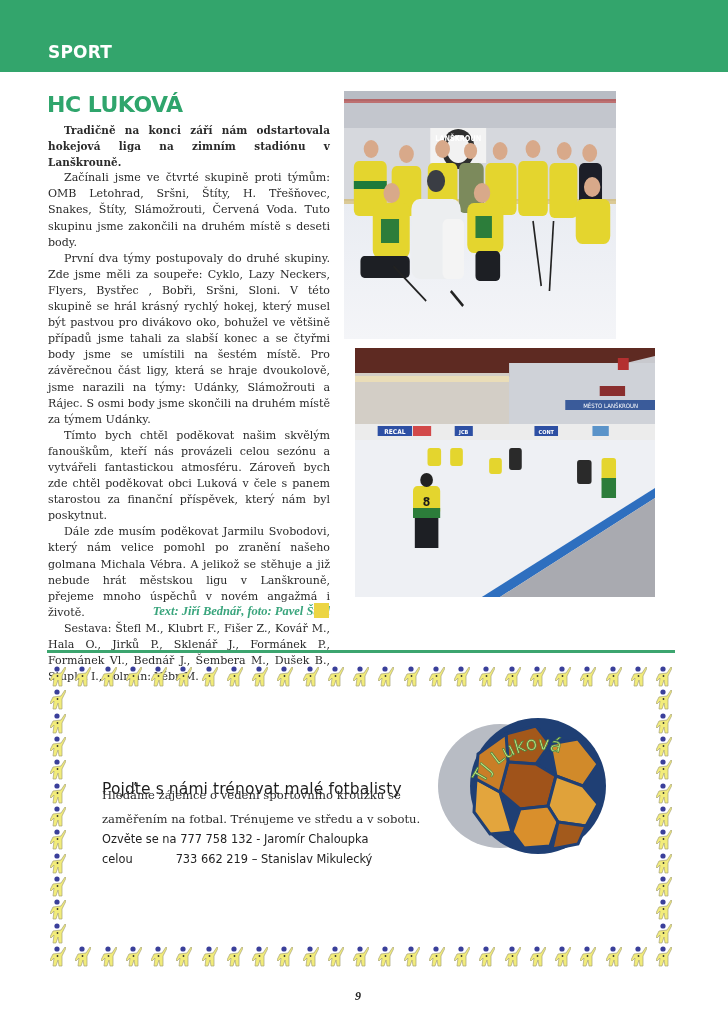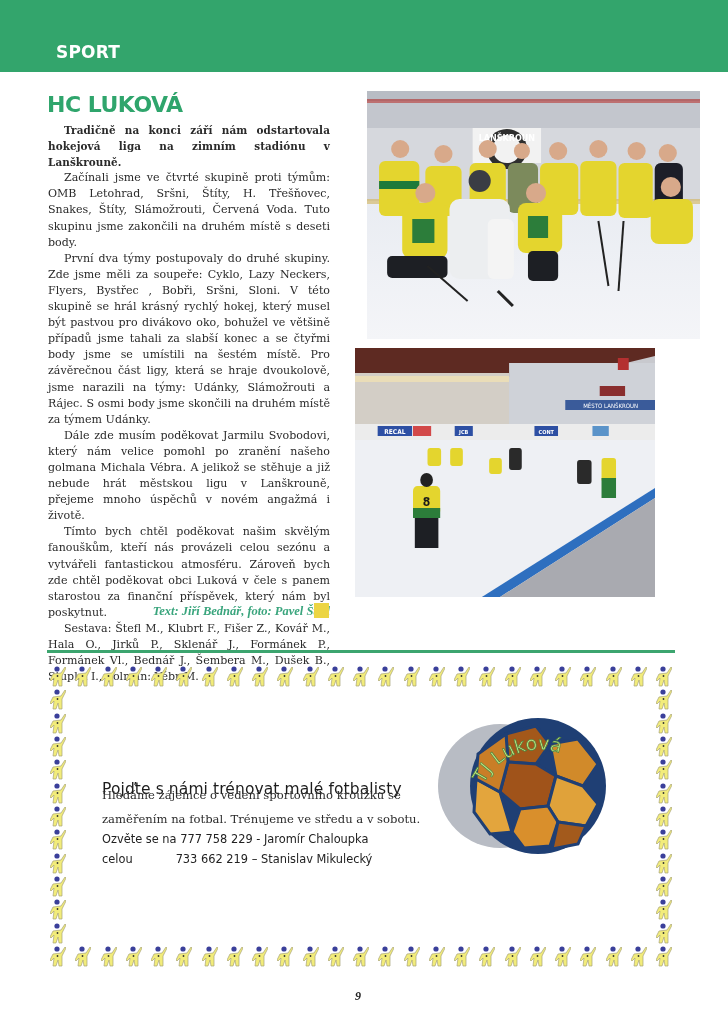--- a/index.html
+++ b/index.html
@@ -1,26 +1,26 @@
 <!DOCTYPE html>
 <html><head>
 <meta charset="utf-8">
 <style>
   html, body { margin: 0; padding: 0; }
   body { width: 728px; height: 1024px; position: relative; background: #ffffff; overflow: hidden; font-family: "DejaVu Serif", serif; }
   .header-band { position: absolute; left: 0; top: 0; width: 728px; height: 72px; background: #33a56c; }
-  .section-label { position: absolute; left: 48px; top: 42px; color: #ffffff; font-family: "DejaVu Sans", sans-serif; font-weight: bold; font-size: 17px; letter-spacing: 0.2px; margin-left: 8px; }
+  .section-label { position: absolute; left: 48px; top: 42px; color: #ffffff; font-family: "DejaVu Sans", sans-serif; font-weight: bold; font-size: 17px; letter-spacing: 0.2px; }
   .article-title { position: absolute; left: 47px; top: 92px; color: #2fa56c; font-family: "DejaVu Sans", sans-serif; font-weight: bold; font-size: 22px; letter-spacing: -0.5px; }
   .article-body { position: absolute; left: 48px; top: 122px; width: 282px; font-family: "DejaVu Serif", "Liberation Serif", serif; font-size: 11.05px; line-height: 16.1px; color: #2a2a2a; text-align: justify; }
   .article-body p { margin: 0; text-indent: 16px; }
   .article-body p.lead { font-weight: bold; font-size: 10.4px; letter-spacing: 0.1px; }
   .byline { position: absolute; right: 398px; top: 604px; font-family: "Liberation Serif", serif; font-style: italic; font-weight: bold; font-size: 12.5px; color: #3aa57d; white-space: nowrap; }
   .byline-square { position: absolute; left: 314px; top: 603px; width: 15px; height: 15px; background: #ecd544; }
   .photo { position: absolute; background: #e8eaee; overflow: hidden; }
-  .photo-team { left: 367px; top: 91px; width: 333px; height: 248px; }
+  .photo-team { left: 344px; top: 91px; width: 272px; height: 248px; }
   .photo-rink { left: 355px; top: 348px; width: 300px; height: 249px; }
   .photo svg { display: block; width: 100%; height: 100%; }
   .divider { position: absolute; left: 47px; top: 650px; width: 628px; height: 3px; background: #3ca56f; }
   .figure-icon { position: absolute; width: 16px; height: 22px; }
   .ad-title { position: absolute; left: 102px; top: 751px; font-family: "DejaVu Sans", sans-serif; font-size: 15.5px; color: #1c1c1c; white-space: nowrap; letter-spacing: 0.1px; margin-top: 29px; }
   .ad-text { position: absolute; left: 102px; top: 783px; width: 320px; font-family: "DejaVu Serif", serif; font-size: 11.6px; line-height: 24px; color: #2b2b2b; }
   .ad-contact { position: absolute; left: 102px; font-family: "DejaVu Sans", sans-serif; font-size: 11.4px; color: #222; white-space: nowrap; }
   .ad-contact .label { display: inline-block; width: 70px; }
   .logo { position: absolute; left: 438px; top: 714px; width: 170px; height: 150px; }
   .page-number { position: absolute; left: 355px; top: 989px; font-family: "Liberation Serif", serif; font-style: italic; font-weight: bold; font-size: 12px; color: #222; }
@@ -30,22 +30,22 @@
 
 <div class="header-band"></div>
 <div class="section-label">SPORT</div>
 
 <div class="article-title">HC LUKOVÁ</div>
 
 <div class="article-body">
   <p class="lead">Tradičně na konci září nám odstartovala hokejová liga na zimním stadiónu v Lanškrouně.</p>
   <p>Začínali jsme ve čtvrté skupině proti týmům: OMB Letohrad, Sršni, Štíty, H. Třešňovec, Snakes, Štíty, Slámožrouti, Červená Voda. Tuto skupinu jsme zakončili na druhém místě s deseti body.</p>
   <p>První dva týmy postupovaly do druhé skupiny. Zde jsme měli za soupeře: Cyklo, Lazy Neckers, Flyers, Bystřec , Bobři, Sršni, Sloni. V této skupině se hrál krásný rychlý hokej, který musel být pastvou pro divákovo oko, bohužel ve většině případů jsme tahali za slabší konec a se čtyřmi body jsme se umístili na šestém místě. Pro závěrečnou část ligy, která se hraje dvoukolově, jsme narazili na týmy: Udánky, Slámožrouti a Rájec. S osmi body jsme skončili na druhém místě za týmem Udánky.</p>
+  <p>Tímto bych chtěl poděkovat našim skvělým fanouškům, kteří nás provázeli celou sezónu a vytvářeli fantastickou atmosféru. Zároveň bych zde chtěl poděkovat obci Luková v čele s panem starostou za finanční příspěvek, který nám byl poskytnut.</p>
   <p>Dále zde musím poděkovat Jarmilu Svobodovi, který nám velice pomohl po zranění našeho golmana Michala Vébra. A jelikož se stěhuje a již nebude hrát městskou ligu v Lanškrouně, přejeme mnoho úspěchů v novém angažmá i životě.</p>
-  <p>Tímto bych chtěl poděkovat našim skvělým fanouškům, kteří nás provázeli celou sezónu a vytvářeli fantastickou atmosféru. Zároveň bych zde chtěl poděkovat obci Luková v čele s panem starostou za finanční příspěvek, který nám byl poskytnut.</p>
   <p>Sestava: Štefl M., Klubrt F., Fišer Z., Kovář M., Hala O., Jirků P., Sklenář J., Formánek P., Formánek Vl., Bednář J., Šembera M., Dušek B., Stupka I., golman: Vébr M.</p>
 </div>
 
 <div class="byline">Text: Jiří Bednář, foto: Pavel Štefl</div>
 <div class="byline-square"></div>
 
 <div class="photo photo-team">
   <svg viewBox="0 0 331 248" preserveAspectRatio="none">
     <defs>
       <linearGradient id="ice1" x1="0" y1="0" x2="0" y2="1">
@@ -511,21 +511,21 @@
         <path d="M3 8 L11 7 L15 1 L16 2 L12 10 L12 20 L9 20 L8 14 L6 20 L3 20 L4 12 L1 15 L0 14 Z" fill="#f2ec7a" stroke="#a8a37a" stroke-width="0.7"></path>
         <circle cx="7.5" cy="10" r="0.9" fill="#333"></circle>
       </svg></div>
   </div>
 
 <div class="ad-title">Pojďte s námi trénovat malé fotbalisty</div>
 <div class="ad-text">Hledáme zájemce o vedení sportovního kroužku se zaměřením na fotbal. Trénujeme ve středu a v sobotu.</div>
 
 <div class="ad-contact" style="top:832px;">
   <span>Ozvěte se na</span>
-  <span>777 758 229</span><span> - </span><span>Jaromír Chaloupka</span>
+  <span>777 758 132</span><span> - </span><span>Jaromír Chaloupka</span>
 </div>
 <div class="ad-contact" style="top:852px;">
   <span class="label">celou</span>
   <span>733 662 219</span><span> – </span><span>Stanislav Mikulecký</span>
 </div>
 
 <div class="logo">
   <svg viewBox="0 0 170 150" width="170" height="150">
     <circle cx="62" cy="72" r="62" fill="#b8bcc4"></circle>
     <circle cx="100" cy="72" r="68" fill="#1f3f74"></circle>

